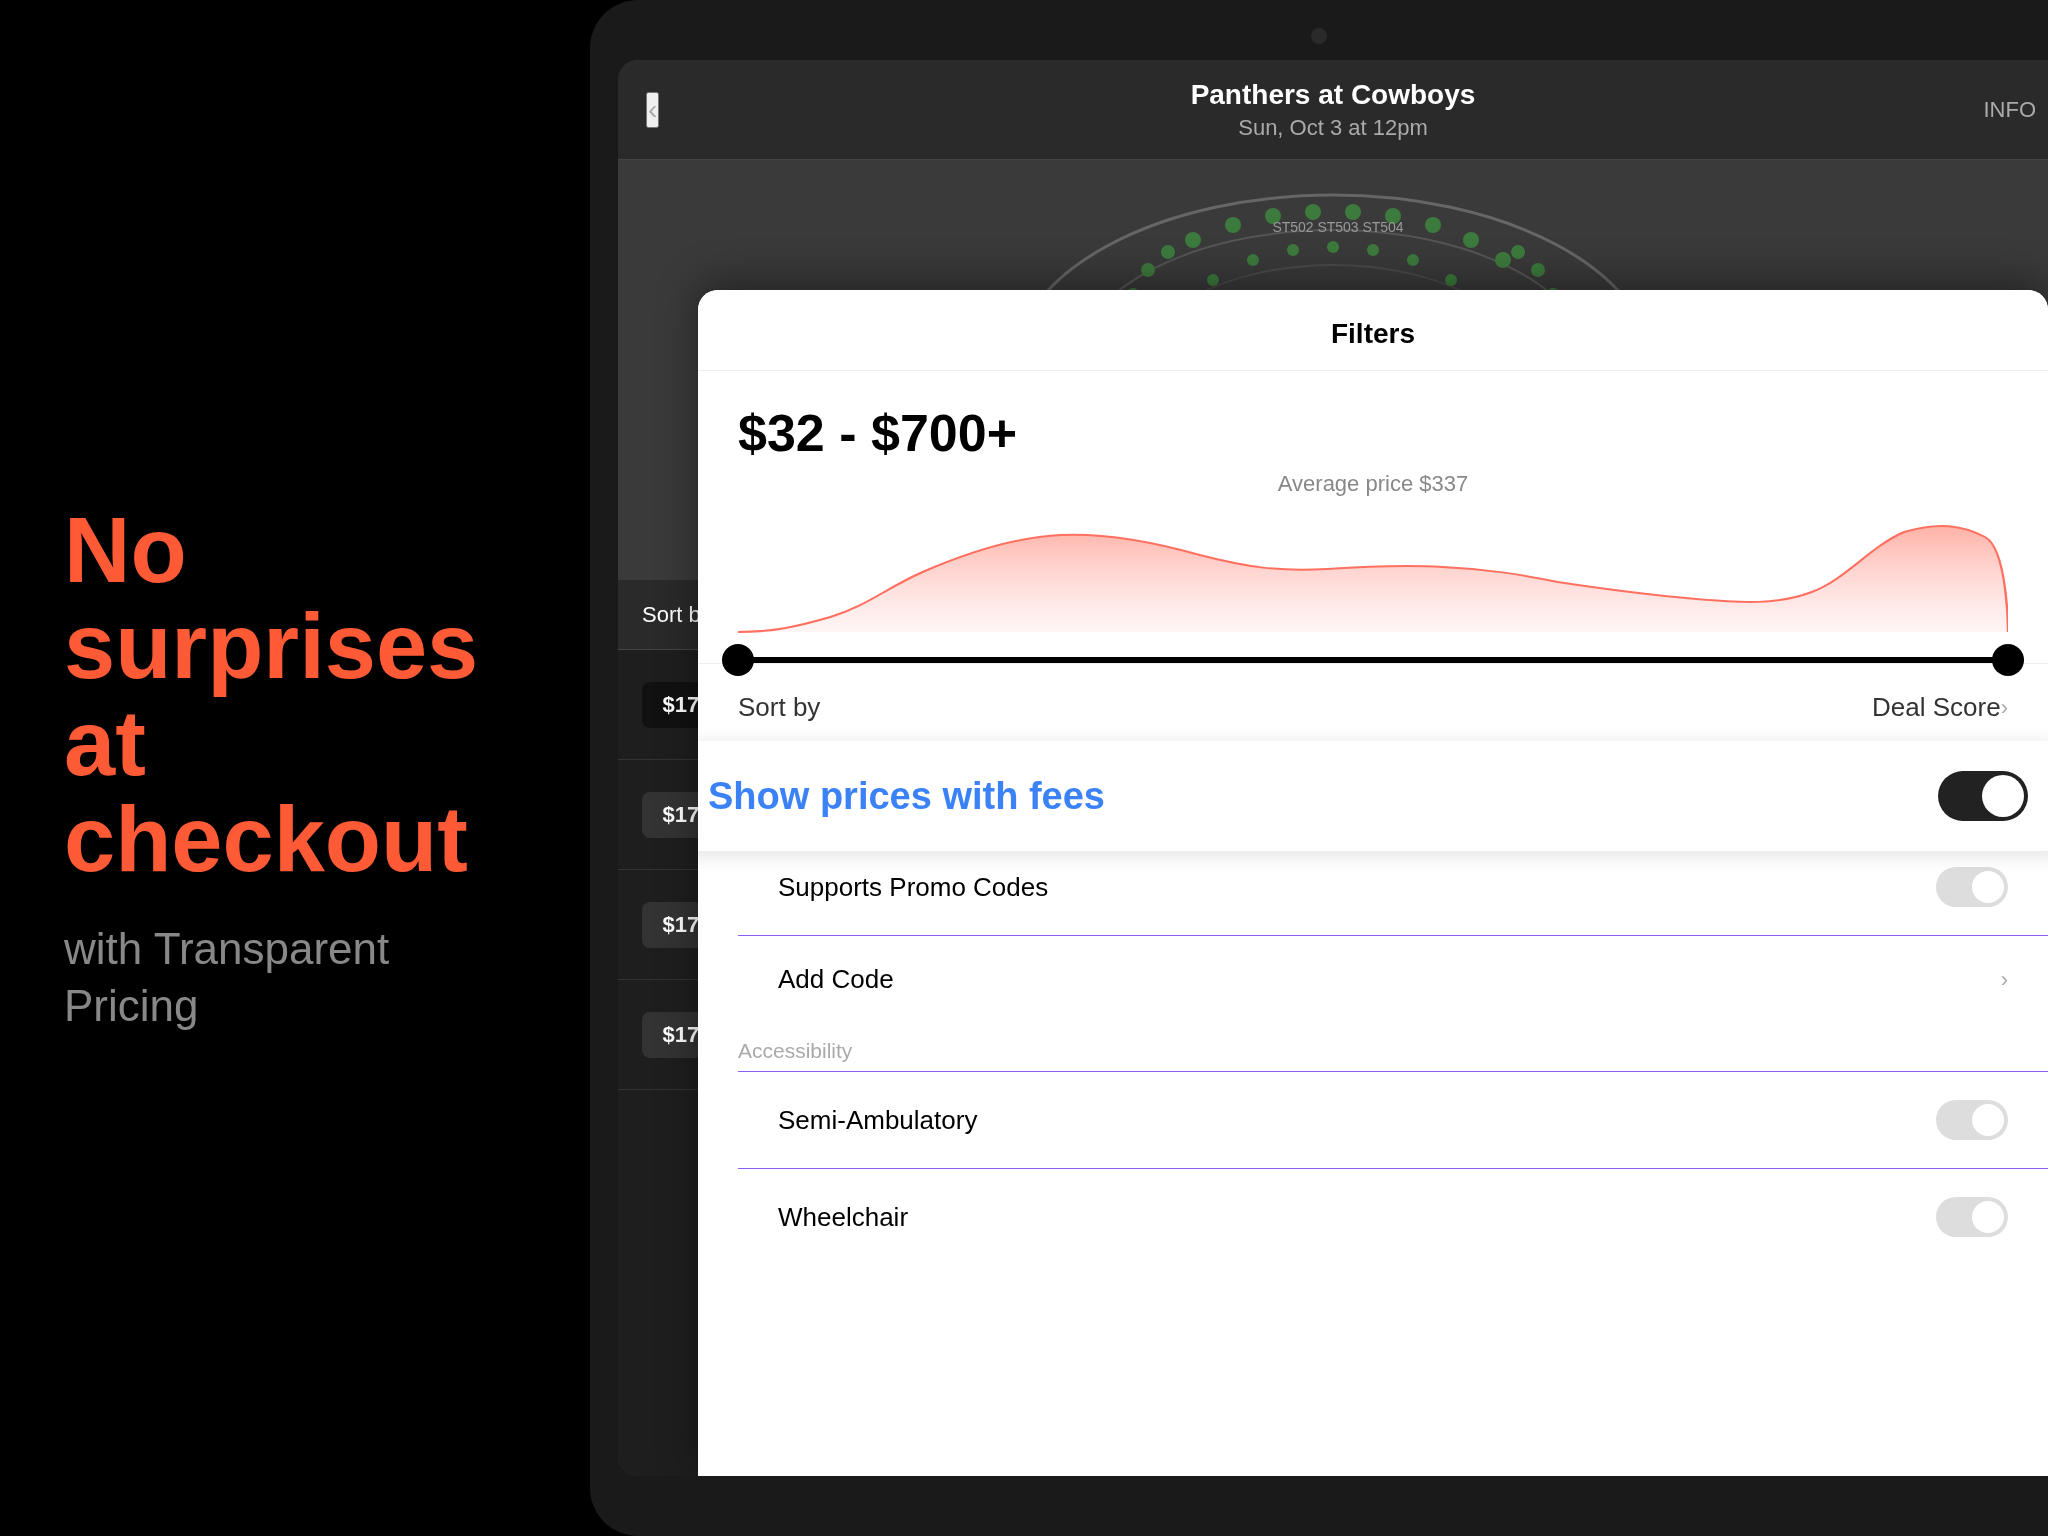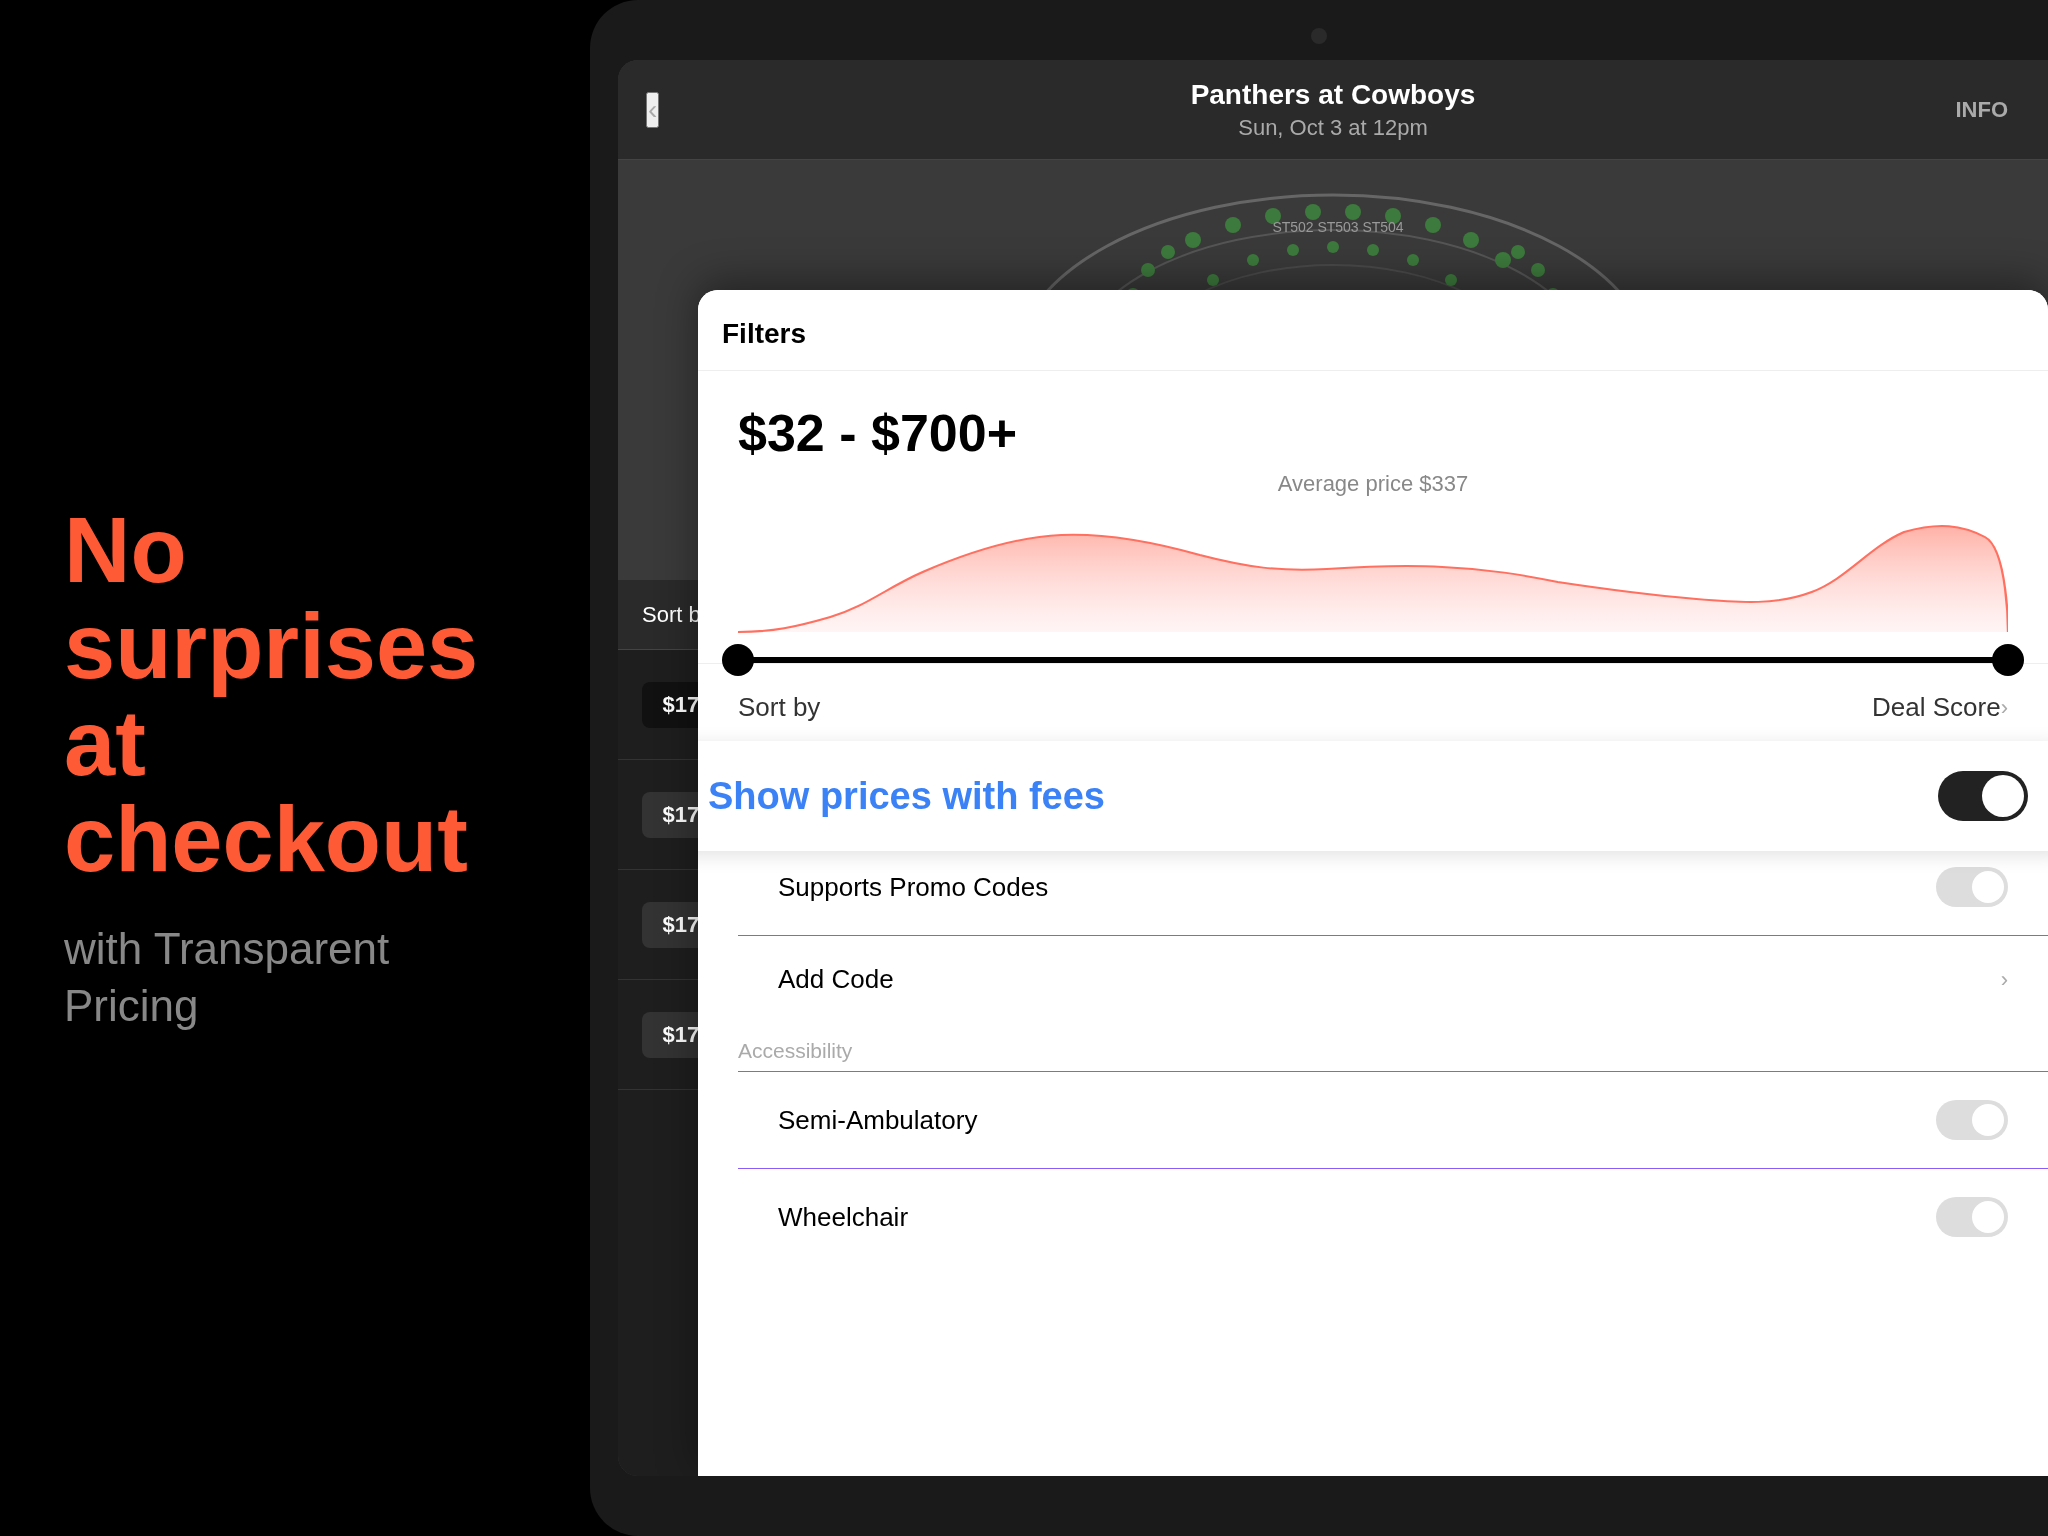--- a/index.html
+++ b/index.html
@@ -109,24 +109,24 @@
     }
 
     .event-date {
       font-size: 22px;
       color: #aaa;
       margin-top: 4px;
     }
 
     .info-button {
       position: absolute;
-      right: 40px;
+      right: 12px;
       color: #aaa;
       font-size: 22px;
-      font-weight: 700;
+      font-weight: 400;
     }
 
     
     .stadium-area {
       position: absolute;
       top: 100px;
       left: 0;
       right: 0;
       height: 420px;
       background: #3a3a3a;
@@ -238,21 +238,21 @@
       left: 80px;
       right: 0;
       bottom: 0;
       background: #fff;
       border-radius: 20px 20px 0 0;
       overflow: hidden;
       box-shadow: 0 -8px 40px rgba(0,0,0,0.4);
     }
 
     .filters-header {
-      text-align: left;
+      text-align: center;
       padding: 28px 24px 20px;
       border-bottom: 1px solid #eee;
       background: #fff;
     }
 
     .filters-title {
       font-size: 28px;
       font-weight: 700;
       color: #000;
     }

